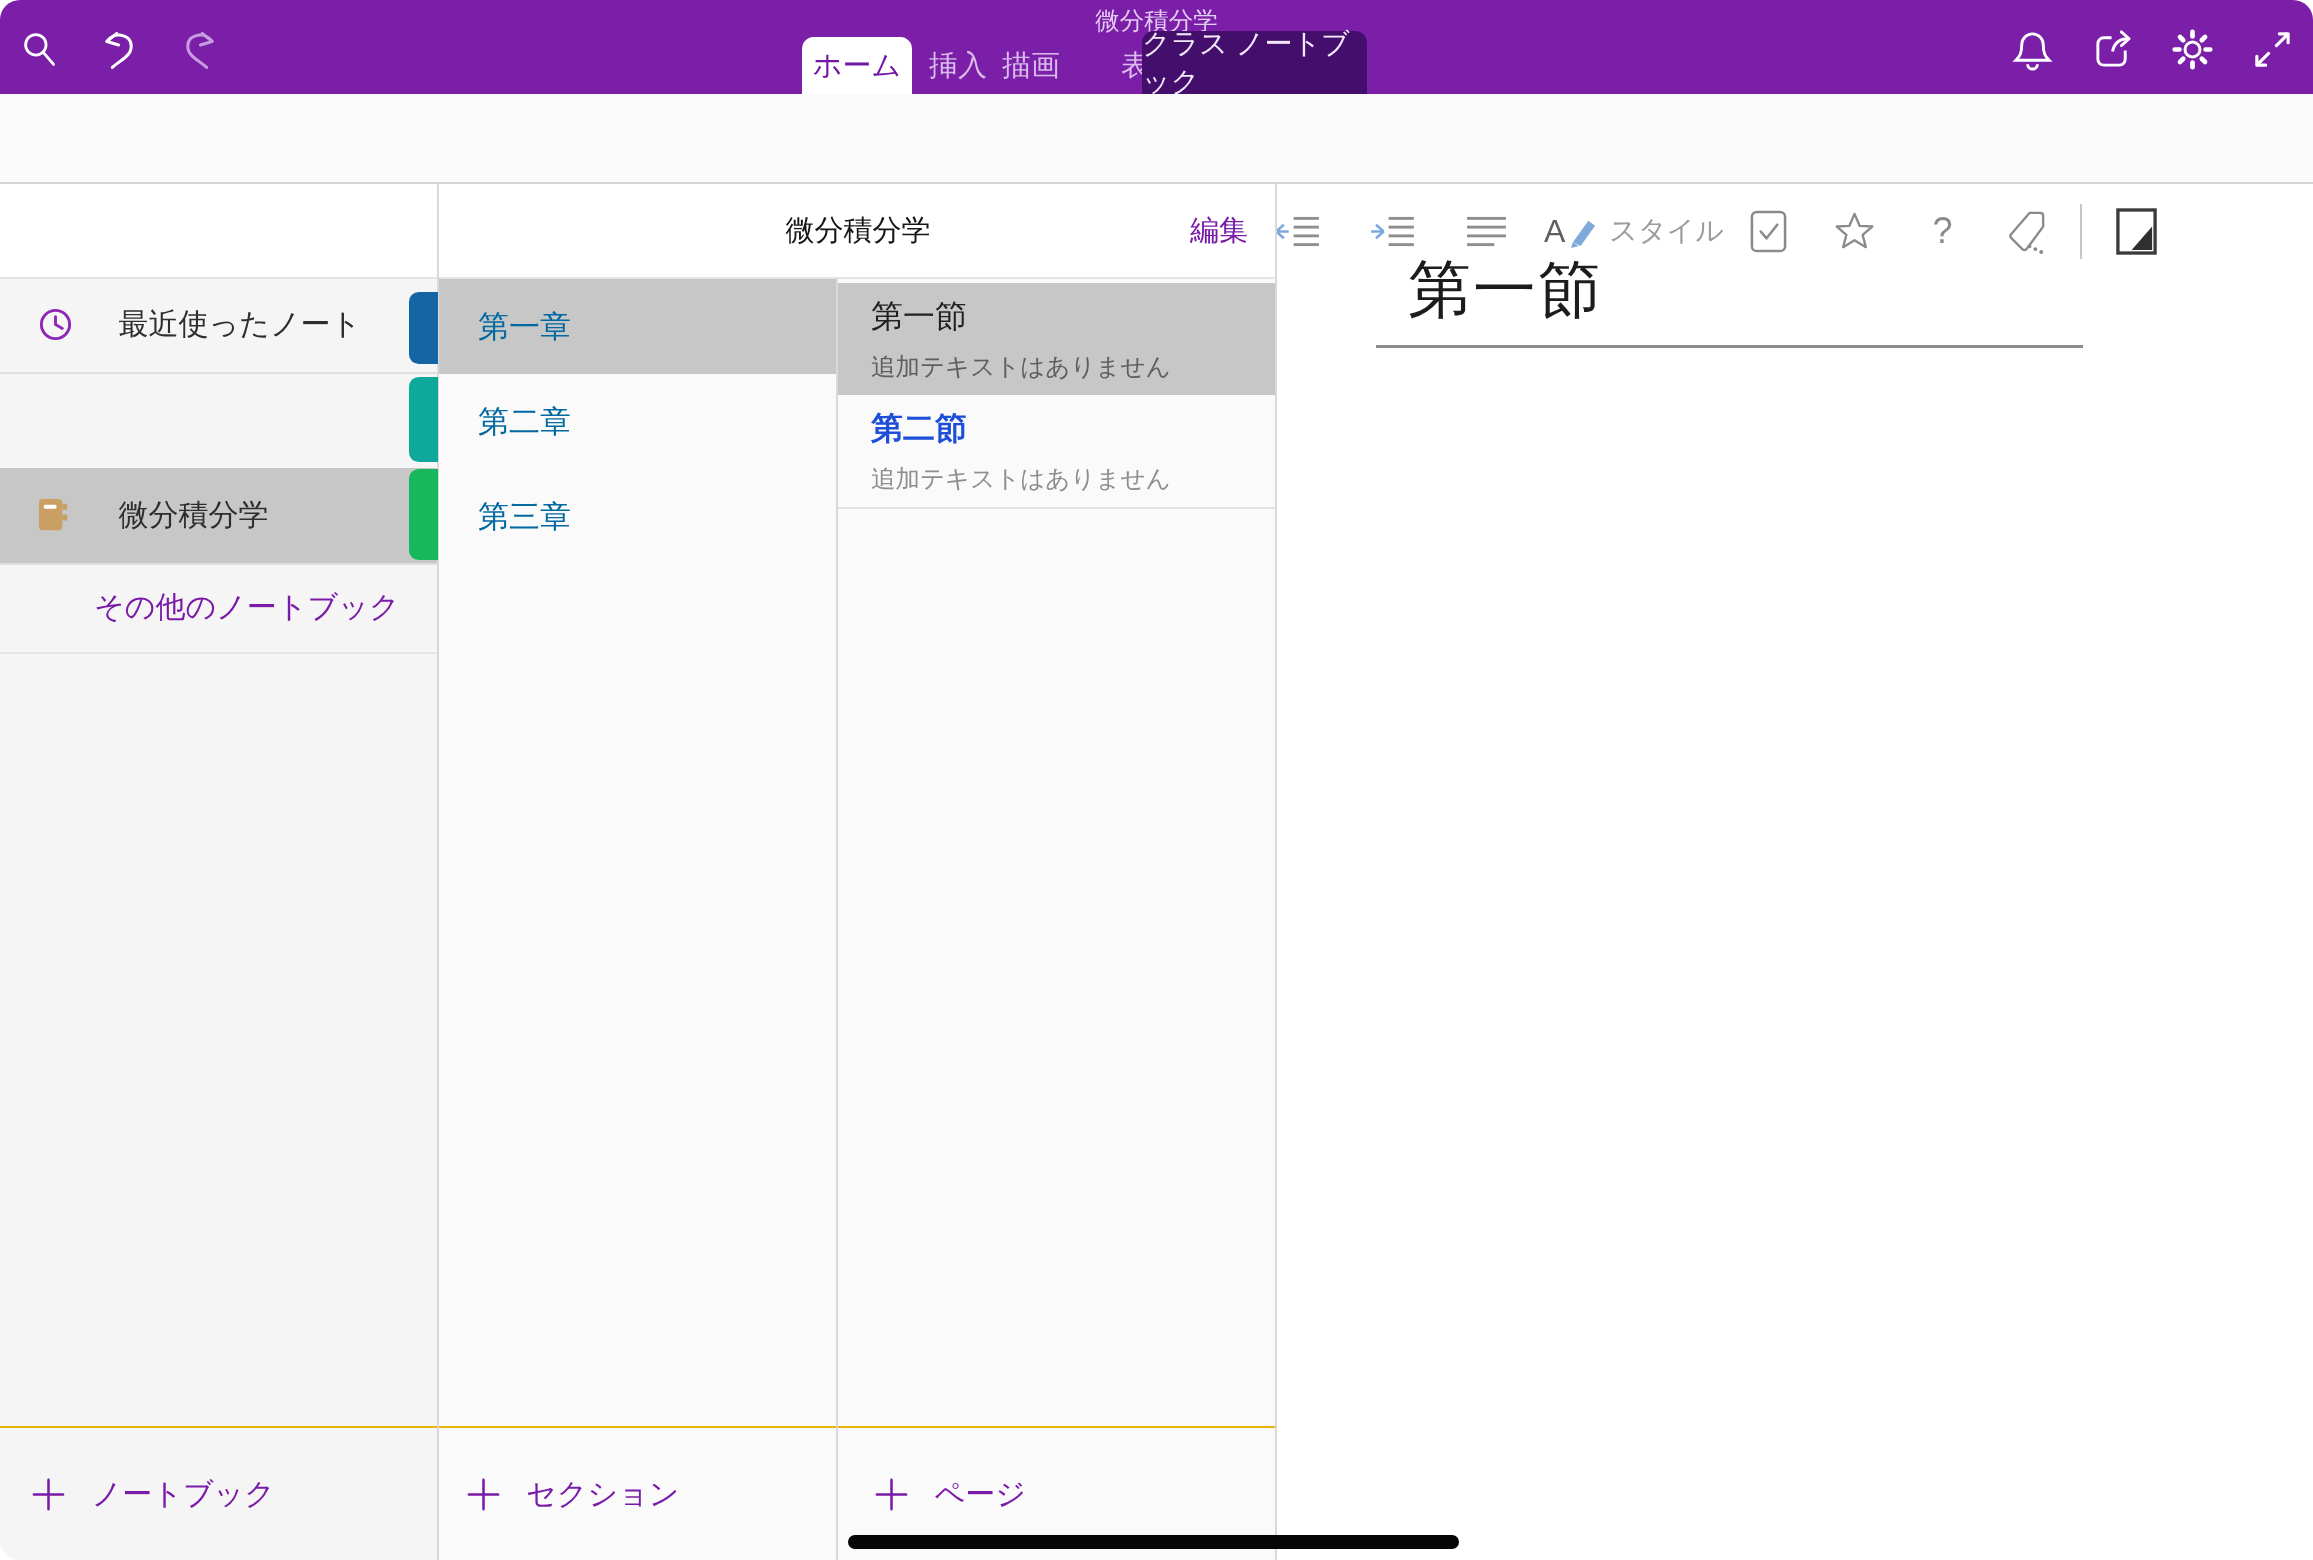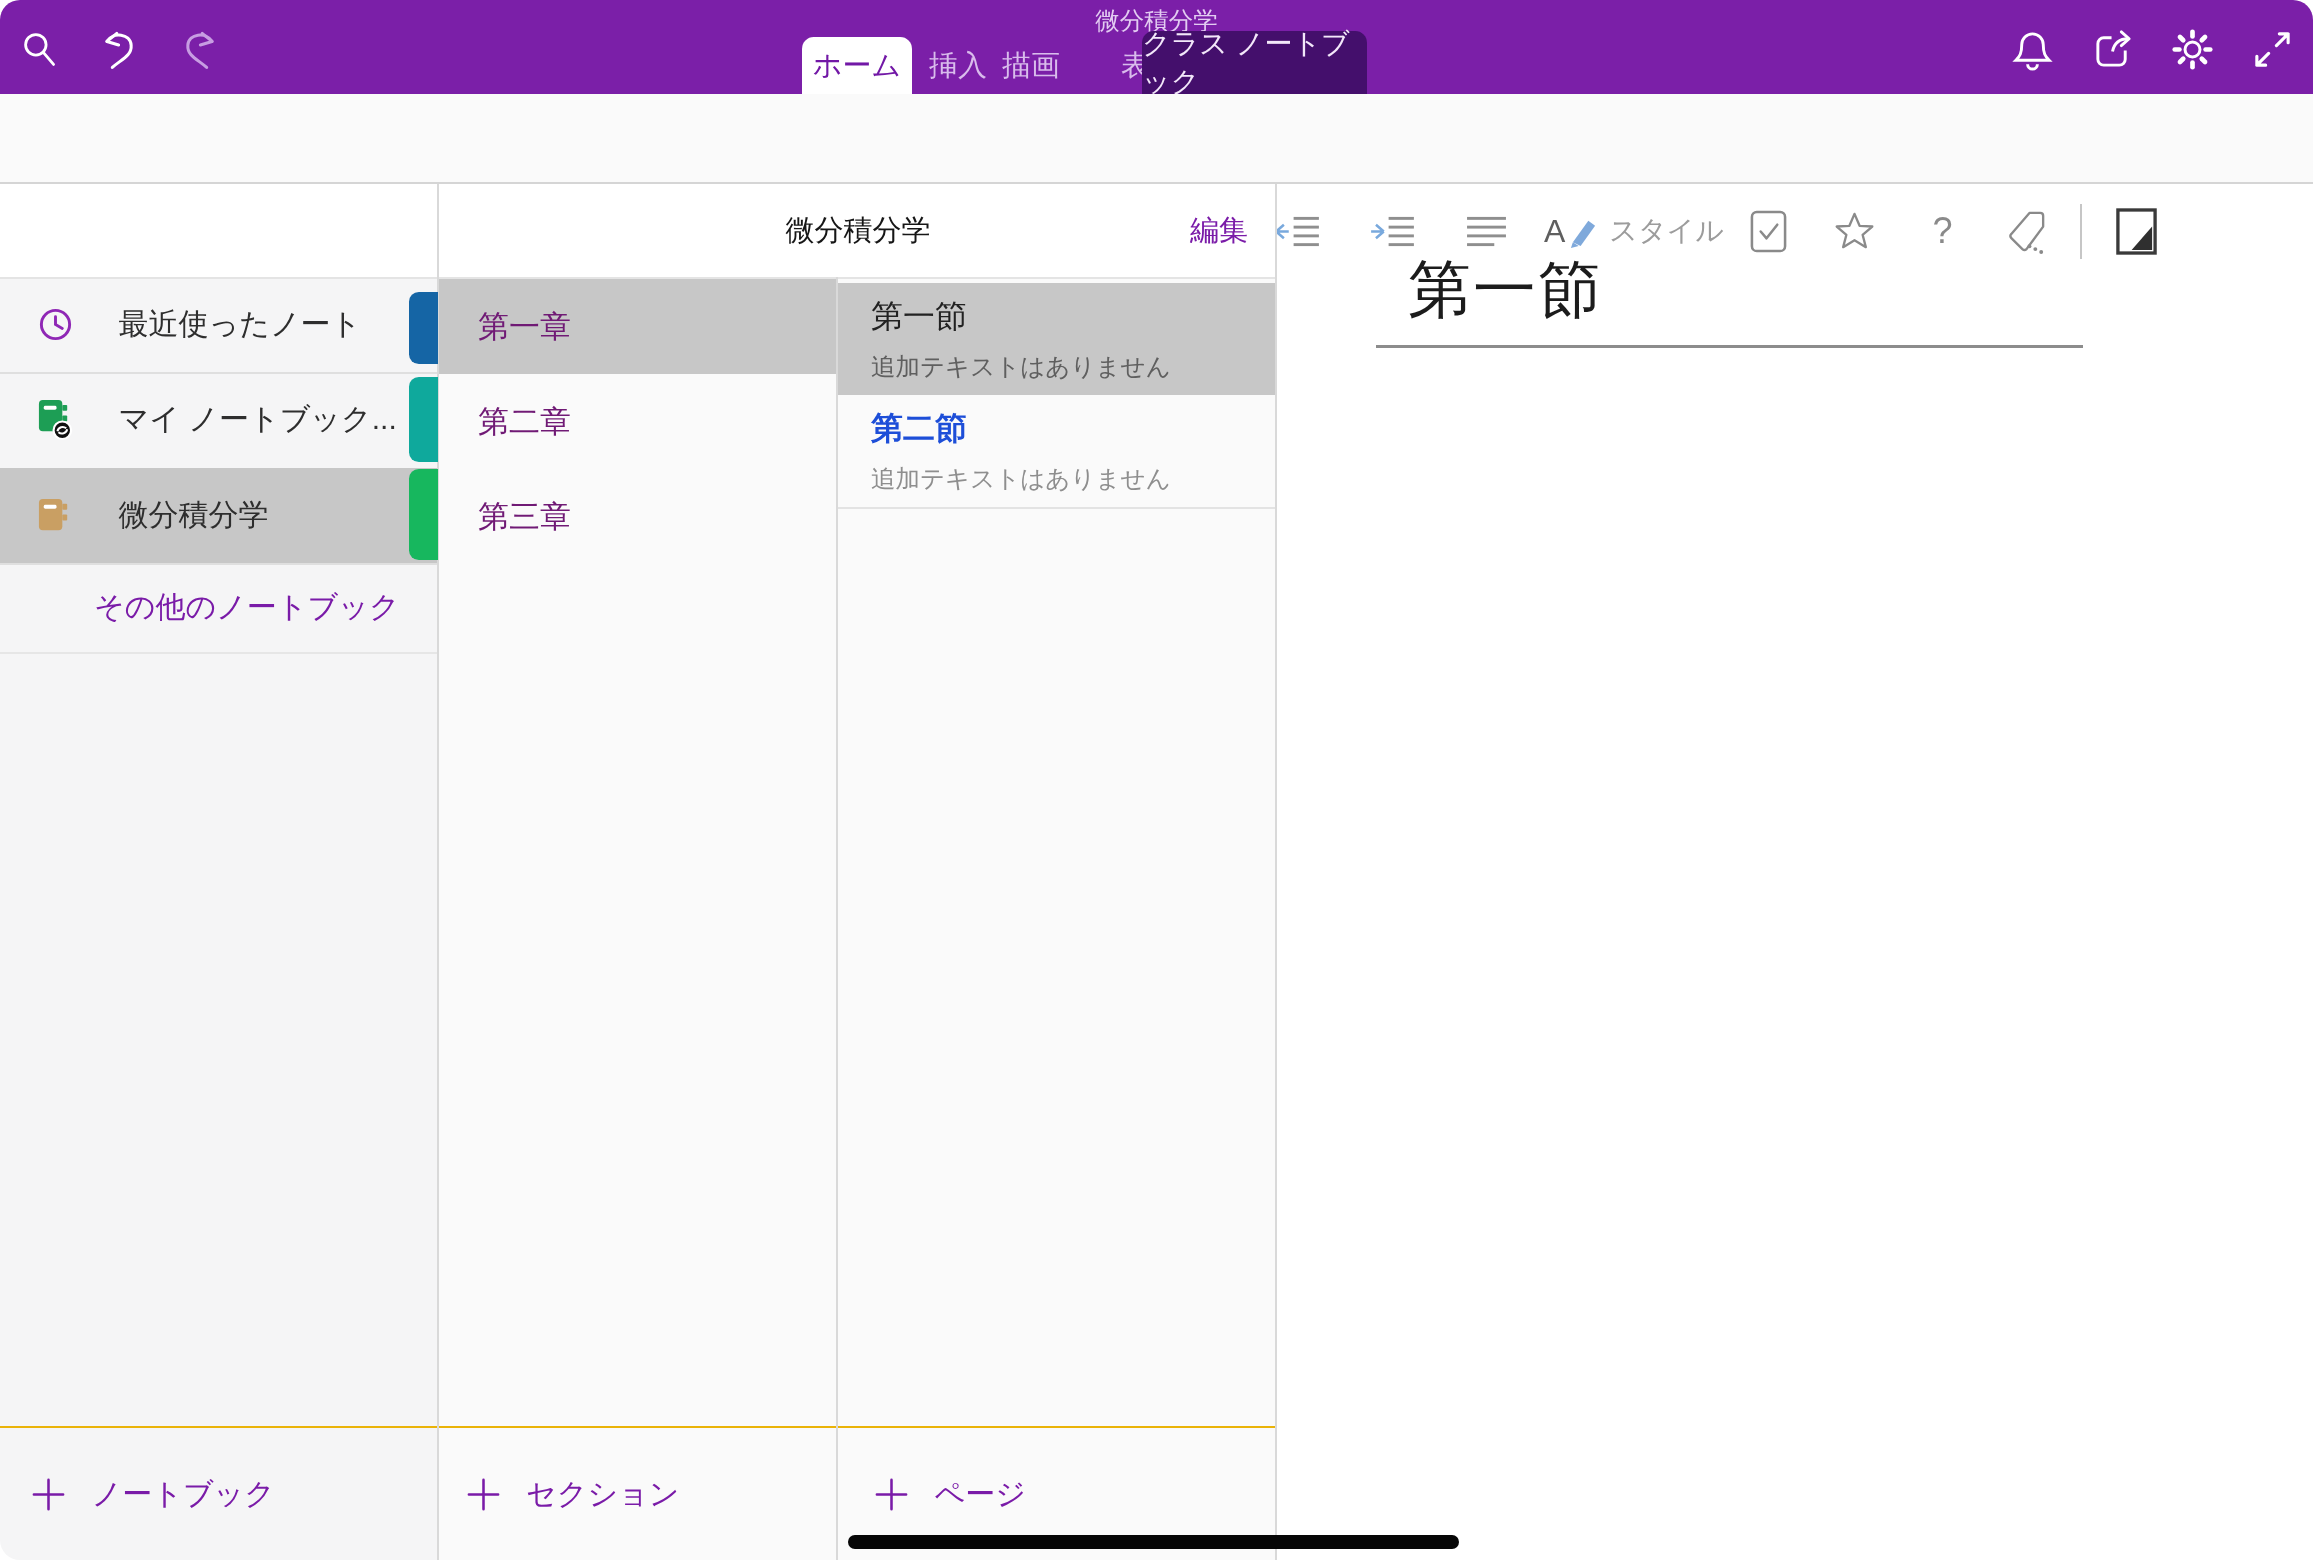--- a/index.html
+++ b/index.html
@@ -56,21 +56,21 @@
   
   .srow{position:absolute;left:0;width:437px;height:95px;display:flex;align-items:center;}
   .srow .slabel{font-size:30px;color:#2E2E2E;margin-left:32px;white-space:nowrap;}
   .sicon{width:63px;display:flex;justify-content:center;margin-left:23.5px;}
   .sep{position:absolute;left:0;width:437px;height:2px;background:#DFDFDF;}
   .ntab{position:absolute;left:409px;width:29px;border-radius:9.8px 0 0 9.8px;}
   #more-notebooks{position:absolute;left:94px;top:563px;height:89px;display:flex;align-items:center;
     font-size:30px;color:#7A1BA8;}
   
   .secrow{position:absolute;left:439px;width:397px;height:95px;display:flex;align-items:center;
-    padding-left:39px;box-sizing:border-box;font-size:31px;color:#701a75;}
+    padding-left:39px;box-sizing:border-box;font-size:31px;color:#0369a1;}
   
   .pagerow{position:absolute;left:838px;width:437px;height:112px;display:flex;flex-direction:column;
     justify-content:center;padding-left:33px;box-sizing:border-box;}
   .pagerow .ptitle{font-size:32px;color:#222;font-weight:500;}
   .pagerow .psub{font-size:24.5px;color:#8E8E8E;margin-top:11.8px;}
   .pagerow.sel .psub{color:#5F5F5F;}
   .graysel{background:#C7C7C7;}
   
   .addrow{position:absolute;top:1426px;height:134px;display:flex;align-items:center;
     border-top:2px solid #eab308;box-sizing:border-box;color:#7A1BA8;}
@@ -289,33 +289,20 @@
       <svg width="37" height="37" viewBox="0 0 38 38">
         <circle cx="19" cy="19" r="14.5" fill="none" stroke="#8F27B5" stroke-width="3"></circle>
         <path d="M19 11 v8 l7 4" fill="none" stroke="#8F27B5" stroke-width="3" stroke-linecap="round"></path>
       </svg>
     </span>
     <span class="slabel">最近使ったノート</span>
   </div>
   <div class="ntab" style="top:292px;height:72px;background:#1565A5"></div>
   <div class="sep" style="top:372px"></div>
 
-  <div class="srow" style="top:372px">
-    <span class="sicon">
-      <svg width="39" height="43" viewBox="0 0 40 44">
-        <rect x="3" y="2" width="24" height="32" rx="4" fill="#1D9E55"></rect>
-        <rect x="8" y="8" width="13" height="4" rx="1.5" fill="#fff"></rect>
-        <rect x="27" y="7" width="5" height="6" rx="1" fill="#1D9E55"></rect>
-        <rect x="27" y="18" width="5" height="6" rx="1" fill="#1D9E55"></rect>
-        <circle cx="27" cy="33" r="9" fill="#111" stroke="#fff" stroke-width="2.2"></circle>
-        <path d="M22 34 a5.5 5.5 0 0 1 9 -3 M32 32 a5.5 5.5 0 0 1 -9 3" fill="none" stroke="#fff" stroke-width="2"></path>
-      </svg>
-    </span>
-    <span class="slabel">マイ ノートブック...</span>
-  </div>
   <div class="ntab" style="top:377px;height:85px;background:#0FA99C"></div>
   <div class="sep" style="top:468px"></div>
 
   <div class="srow graysel" style="top:468px">
     <span class="sicon">
       <svg width="39" height="39" viewBox="0 0 40 40">
         <rect x="3" y="3" width="24" height="32" rx="4" fill="#C99F63"></rect>
         <rect x="8" y="9" width="13" height="4" rx="1.5" fill="#fff"></rect>
         <rect x="27" y="8" width="5" height="6" rx="1" fill="#C99F63"></rect>
         <rect x="27" y="19" width="5" height="6" rx="1" fill="#C99F63"></rect>

